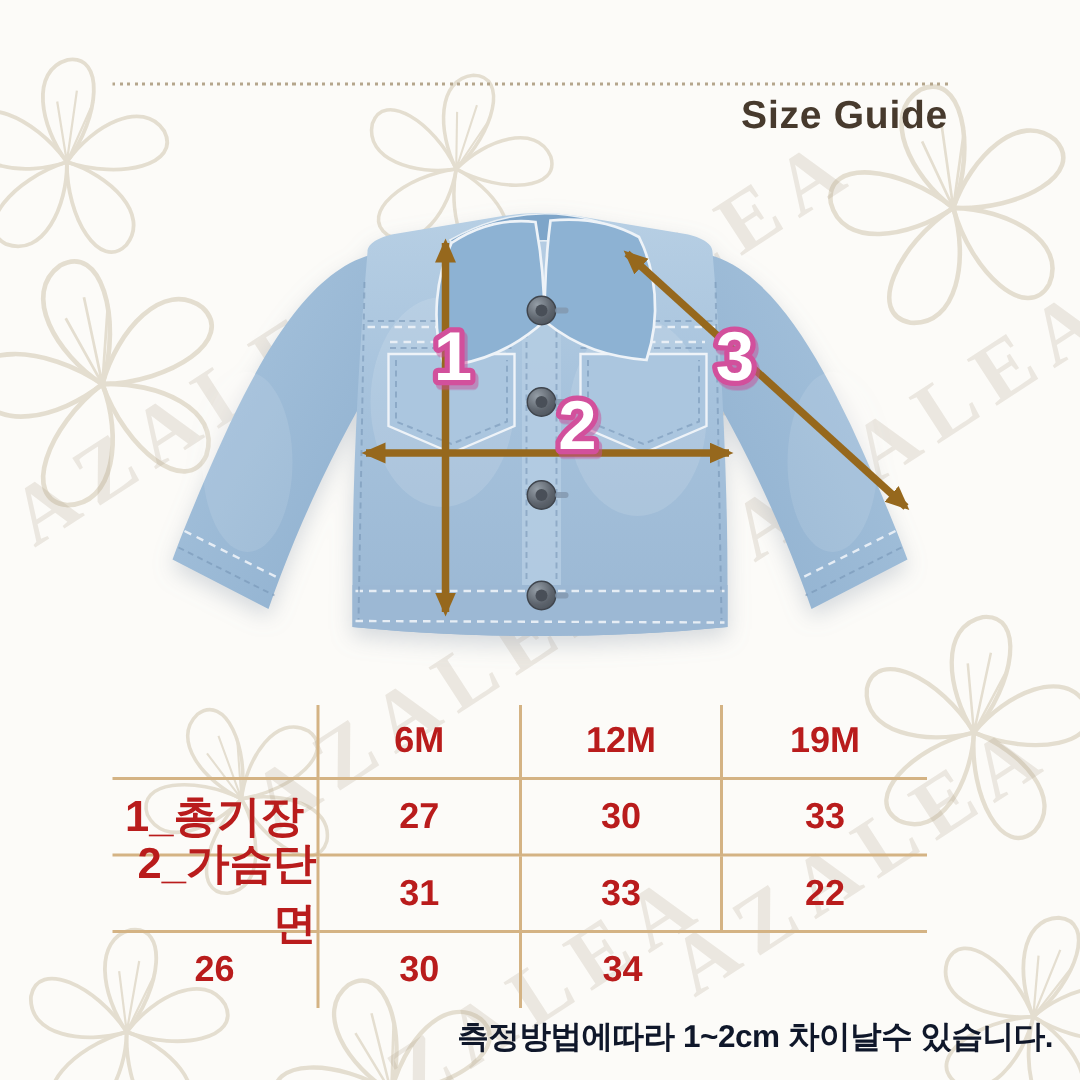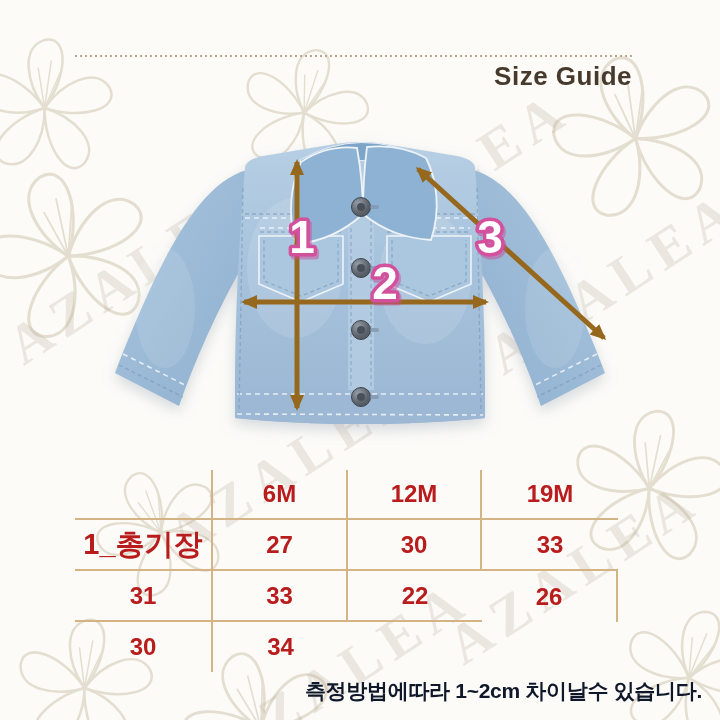--- a/index.html
+++ b/index.html
@@ -233,20 +233,21 @@
     <div class="cell bR bB"></div>
     <div class="cell bR bB">6M</div>
     <div class="cell bR bB">12M</div>
     <div class="cell bB">19M</div>
 
     <div class="cell lbl bR bB">1_총기장</div>
     <div class="cell bR bB">27</div>
     <div class="cell bR bB">30</div>
     <div class="cell bB">33</div>
 
+    <div class="cell lbl bR bB">2_가슴단면</div>
     <div class="cell bR bB">31</div>
     <div class="cell bR bB">33</div>
     <div class="cell bB">22</div>
 
     <div class="cell bR">26</div>
     <div class="cell bR">30</div>
     <div class="cell">34</div>
   </div>
 
   <div class="footnote">측정방법에따라 1~2cm 차이날수 있습니다.</div>

